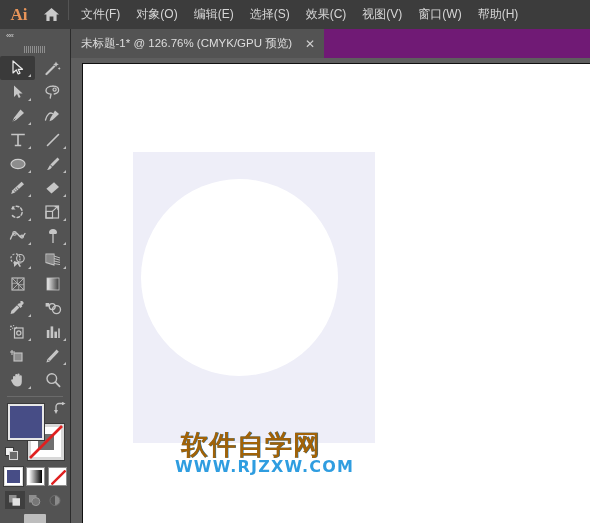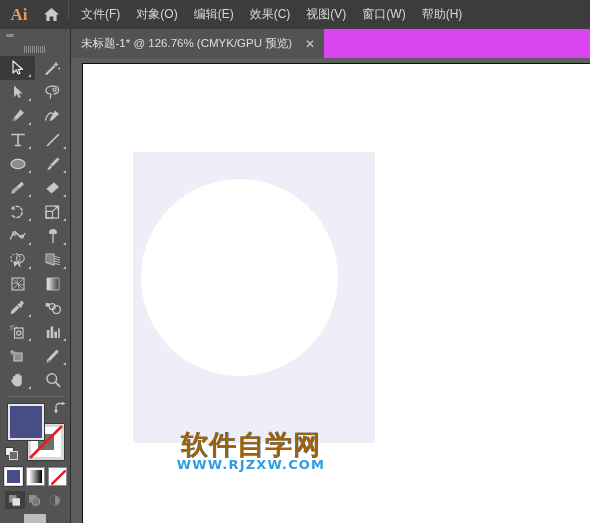--- a/index.html
+++ b/index.html
@@ -68,21 +68,21 @@
     line-height: 29px;
     white-space: nowrap;
     cursor: default;
   }
 
   
   .tabbar {
     position: absolute;
     left: 71px; top: 29px;
     width: 519px; height: 29px;
-    background: #d946ef;
+    background: #701a75;
     display: flex;
     align-items: flex-end;
   }
   .doc-tab {
     height: 29px;
     background: #535353;
     display: flex;
     align-items: center;
     padding: 0 7px 0 10px;
     box-sizing: border-box;
@@ -307,21 +307,21 @@
     font-family: "DejaVu Sans", "Liberation Sans", sans-serif;
     font-size: 27px;
     font-weight: bold;
     color: #1777c4;
     letter-spacing: 1px;
     line-height: 1.05;
     text-shadow: 0.5px 0 0 #1777c4;
   }
   .wm-en {
     font-family: "DejaVu Sans", "Liberation Sans", sans-serif;
-    font-size: 13px;
+    font-size: 16px;
     font-weight: bold;
     color: #2f9de0;
     letter-spacing: 1.2px;
     line-height: 1.1;
     margin-top: -1px;
   }
 </style>
 </head>
 <body>
 
@@ -332,20 +332,21 @@
     <div class="home-btn">
       <svg width="17" height="15" viewBox="0 0 17 15" aria-hidden="true">
         <path d="M8.5 1 L16 7.6 L13.6 7.6 L13.6 14 L10.4 14 L10.4 9.4 L6.6 9.4 L6.6 14 L3.4 14 L3.4 7.6 L1 7.6 Z" fill="#c9c9c9"></path>
       </svg>
     </div>
     <div class="menu-sep"></div>
     <div class="menu-items">
       <div class="menu-item">文件(F)</div>
       <div class="menu-item">对象(O)</div>
       <div class="menu-item">编辑(E)</div>
+      <div class="menu-item">选择(S)</div>
       <div class="menu-item">效果(C)</div>
       <div class="menu-item">视图(V)</div>
       <div class="menu-item">窗口(W)</div>
       <div class="menu-item">帮助(H)</div>
     </div>
   </div>
 
   <div class="tabbar">
     <div class="doc-tab">
       <span class="doc-tab-label">未标题-1* @ 126.76% (CMYK/GPU 预览)</span>

